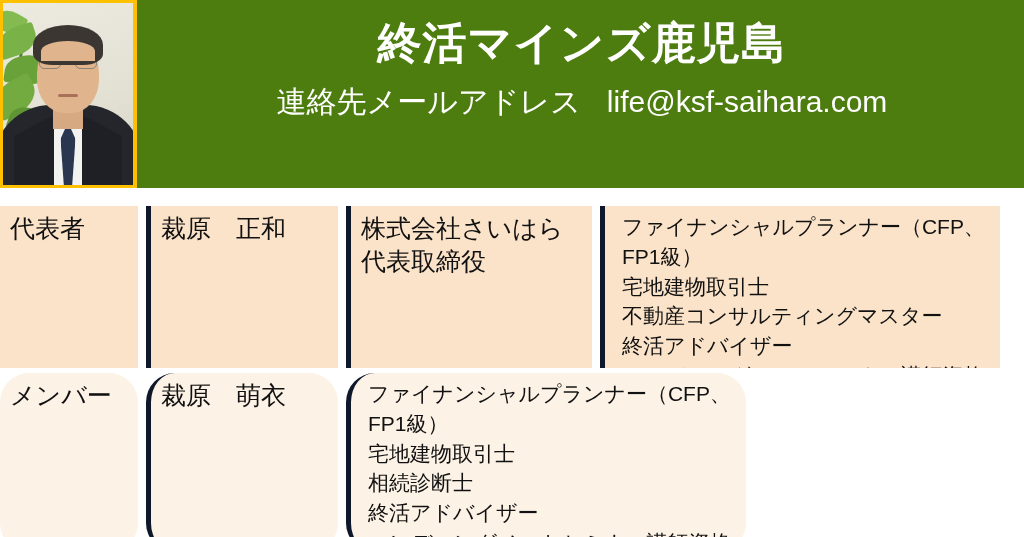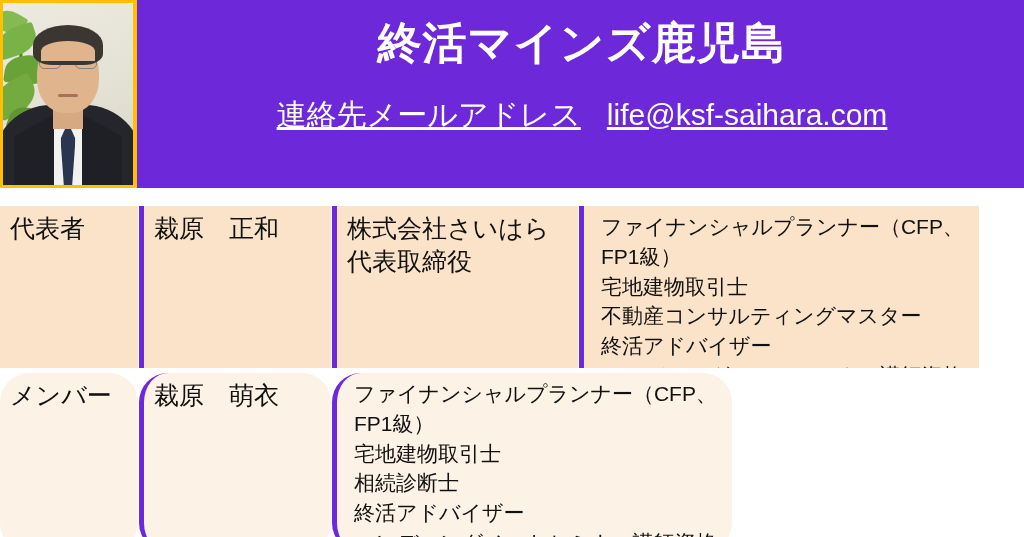--- a/index.html
+++ b/index.html
@@ -21,21 +21,21 @@
     background: #ffffff;
   }
 
   
   .header-band {
     position: absolute;
     left: 0;
     top: 0;
     width: 1024px;
     height: 188px;
-    background: #6d28d9;
+    background: #4d7c0f;
     overflow: hidden;
   }
 
   .header-text-wrap {
     position: absolute;
     left: 140px;
     top: 0;
     width: 884px;
     height: 188px;
     display: flex;
@@ -48,27 +48,26 @@
     margin-top: 18px;
     color: #ffffff;
     font-size: 44px;
     line-height: 1.15;
     font-weight: 700;
     letter-spacing: 1px;
     white-space: nowrap;
   }
 
   .header-contact {
-    margin-top: 28px;
+    margin-top: 15px;
     color: #ffffff;
     font-size: 30px;
     line-height: 1.2;
     font-weight: 400;
     white-space: nowrap;
-    text-decoration: underline;
   }
   .header-contact .gap {
     display: inline-block;
     width: 26px;
   }
 
   
   .photo-frame {
     position: absolute;
     left: 0;
@@ -268,21 +267,21 @@
   }
   .row.r1 .cell { background: #FBE3C9; }
   .row.r2 .cell { background: #FDF2E6; border-radius: 29px; }
 
   .c-role  { width: 138px; }
   .c-name  { width: 192px; }
   .c-org   { width: 246px; }
   .c-qual  { width: 400px; padding-left: 17px; }
 
   
-  .row .cell + .cell { margin-left: 1px; border-left: 5px solid #6d28d9; }
+  .row .cell + .cell { margin-left: 8px; border-left: 5px solid #0f172a; }
   .row.r1 { border-bottom: 5px solid #ffffff; }
 
   .cell-text {
     font-size: 25px;
     line-height: 1.30;
     white-space: pre-wrap;
     word-break: break-all;
   }
   .c-qual .cell-text {
     font-size: 21px;

